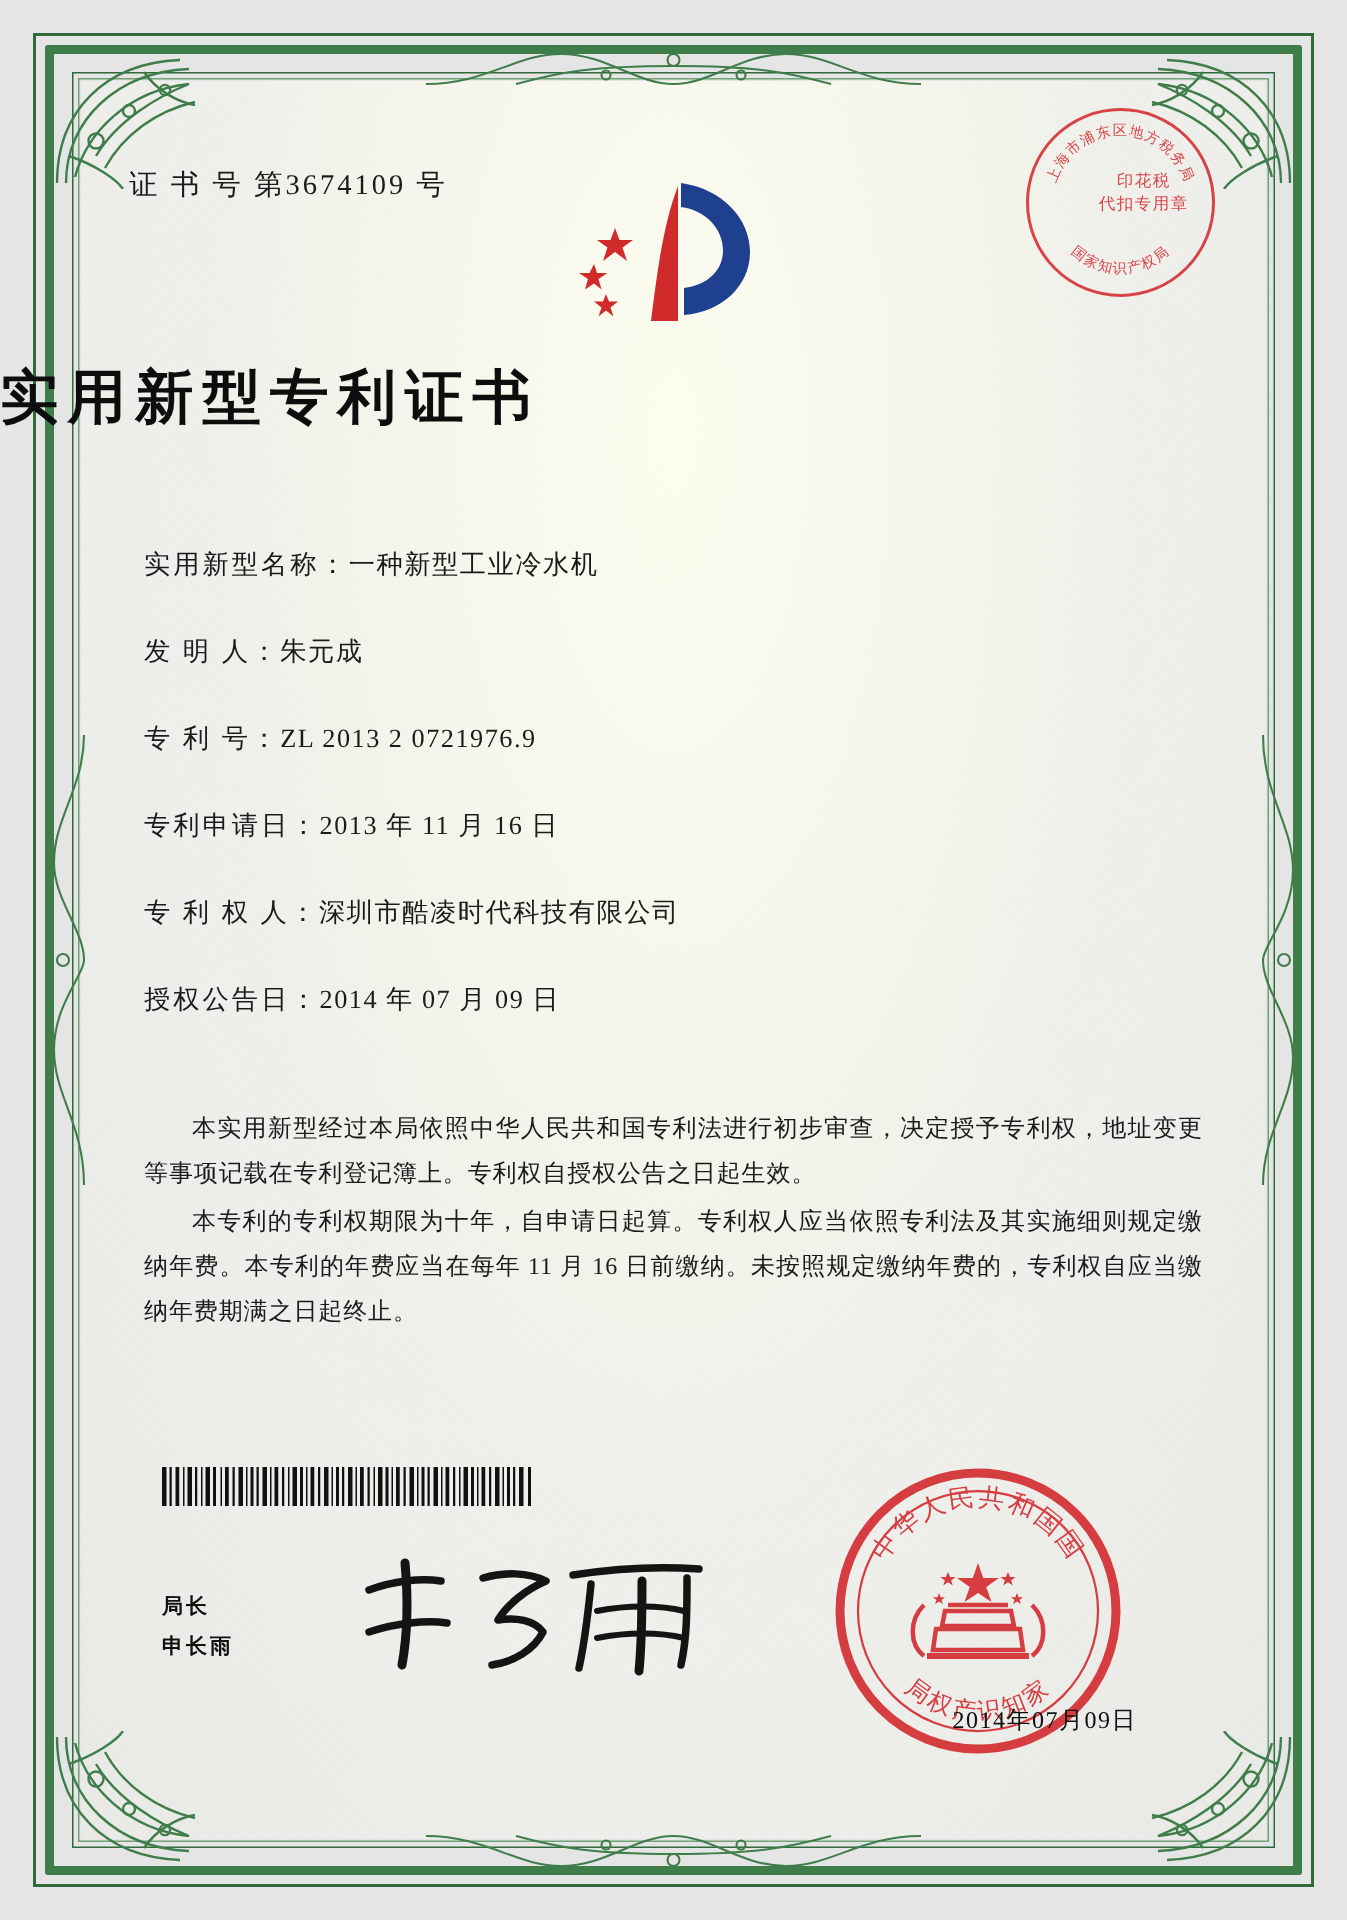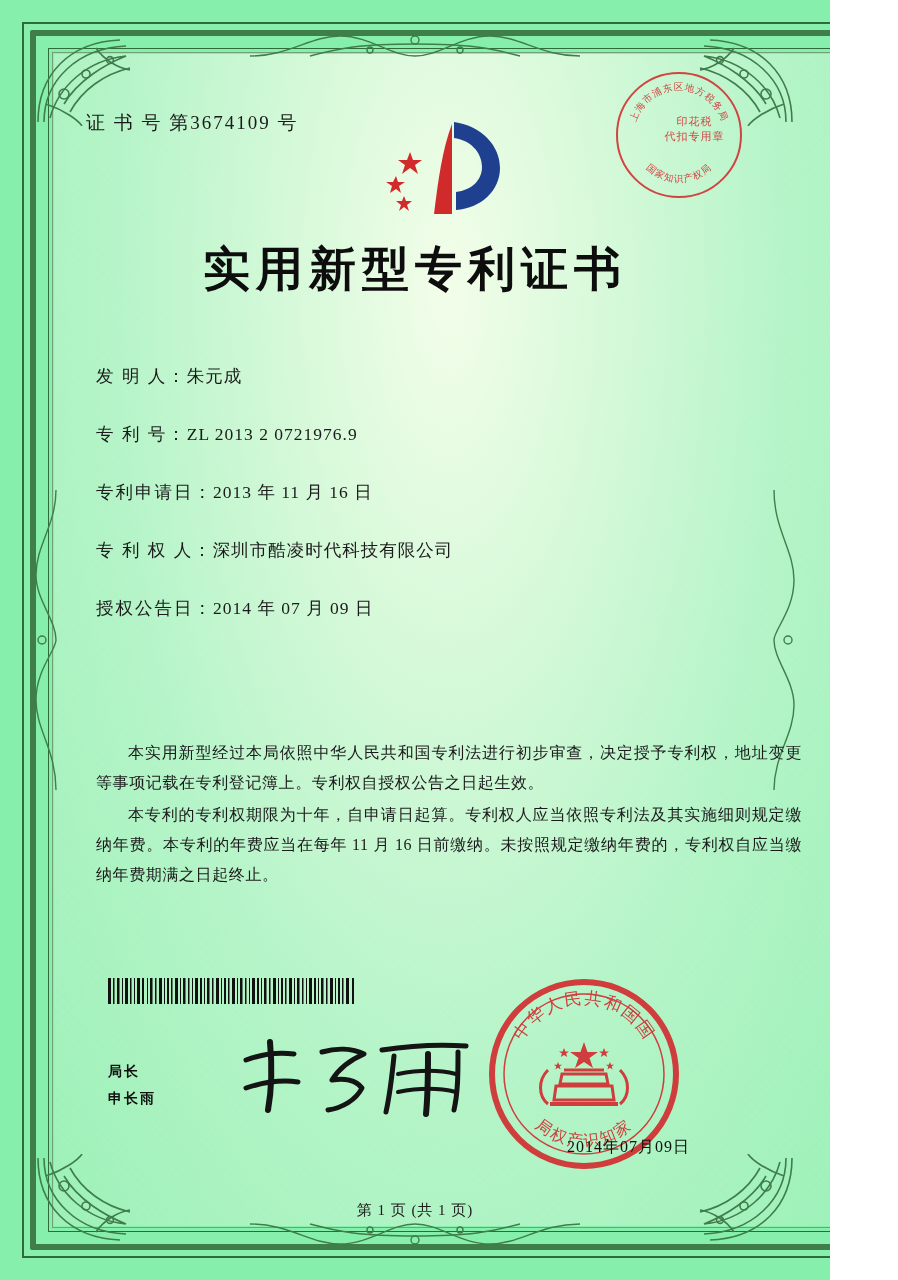--- a/index.html
+++ b/index.html
@@ -5,23 +5,23 @@
   html, body {
     margin: 0;
     padding: 0;
     background: #ffffff;
   }
   body {
     font-family: "Liberation Serif", "DejaVu Serif", serif;
   }
   .page {
     position: relative;
-    width: 830px;
+    width: 898px;
     height: 1280px;
-    background: #86efac;
+    background: #e5e5e5;
     overflow: hidden;
   }
   
   .frame-outer {
     position: absolute;
     left: 22px; top: 22px;
     width: 854px; height: 1236px;
     border: 2px solid #2f6b3a;
     box-sizing: border-box;
   }
@@ -137,22 +137,21 @@
   .tax-stamp .ts-arc text {
     font-size: 9.5px;
     fill: #d3252a;
     font-family: "Liberation Sans", sans-serif;
     letter-spacing: 1px;
   }
   .doc-title {
     position: absolute;
     left: 0; right: 0;
     top: 238px;
-    text-align: center;
-    font-size: 47px;
+    font-size: 39px;
     font-weight: bold;
     letter-spacing: 6px;
     color: #0d0d0d;
     font-family: "DejaVu Serif", "Liberation Serif", serif;
   }
   .fields {
     position: absolute;
     left: 96px; top: 364px;
     width: 700px;
   }
@@ -342,20 +341,23 @@
     </svg>
     <div class="ts-center">
       <div>印花税</div>
       <div>代扣专用章</div>
     </div>
   </div>
 
   <div class="doc-title">实用新型专利证书</div>
 
   <div class="fields">
+    <div class="field">
+      <span class="lbl">实用新型名称：</span><span class="val">一种新型工业冷水机</span>
+    </div>
     <div class="field">
       <span class="lbl">发  明  人：</span><span class="val">朱元成</span>
     </div>
     <div class="field">
       <span class="lbl">专  利  号：</span><span class="val">ZL 2013 2 0721976.9</span>
     </div>
     <div class="field">
       <span class="lbl">专利申请日：</span><span class="val">2013 年 11 月 16 日</span>
     </div>
     <div class="field">
@@ -484,15 +486,14 @@
           <polygon points="26,-14 27.1,-11.2 30,-11.2 27.7,-9.4 28.6,-6.6 26,-8.3 23.4,-6.6 24.3,-9.4 22,-11.2 24.9,-11.2"></polygon>
         </g>
         <path d="M-36 -6 C-46 4 -46 20 -36 28" fill="none" stroke="#d3252a" stroke-width="3"></path>
         <path d="M36 -6 C46 4 46 20 36 28" fill="none" stroke="#d3252a" stroke-width="3"></path>
       </g>
     </g>
   </svg>
 
   <div class="seal-date">2014年07月09日</div>
 
-  <div class="footer">第 1 页 (共 1 页)</div>
 
 </div>
 
 </body></html>

